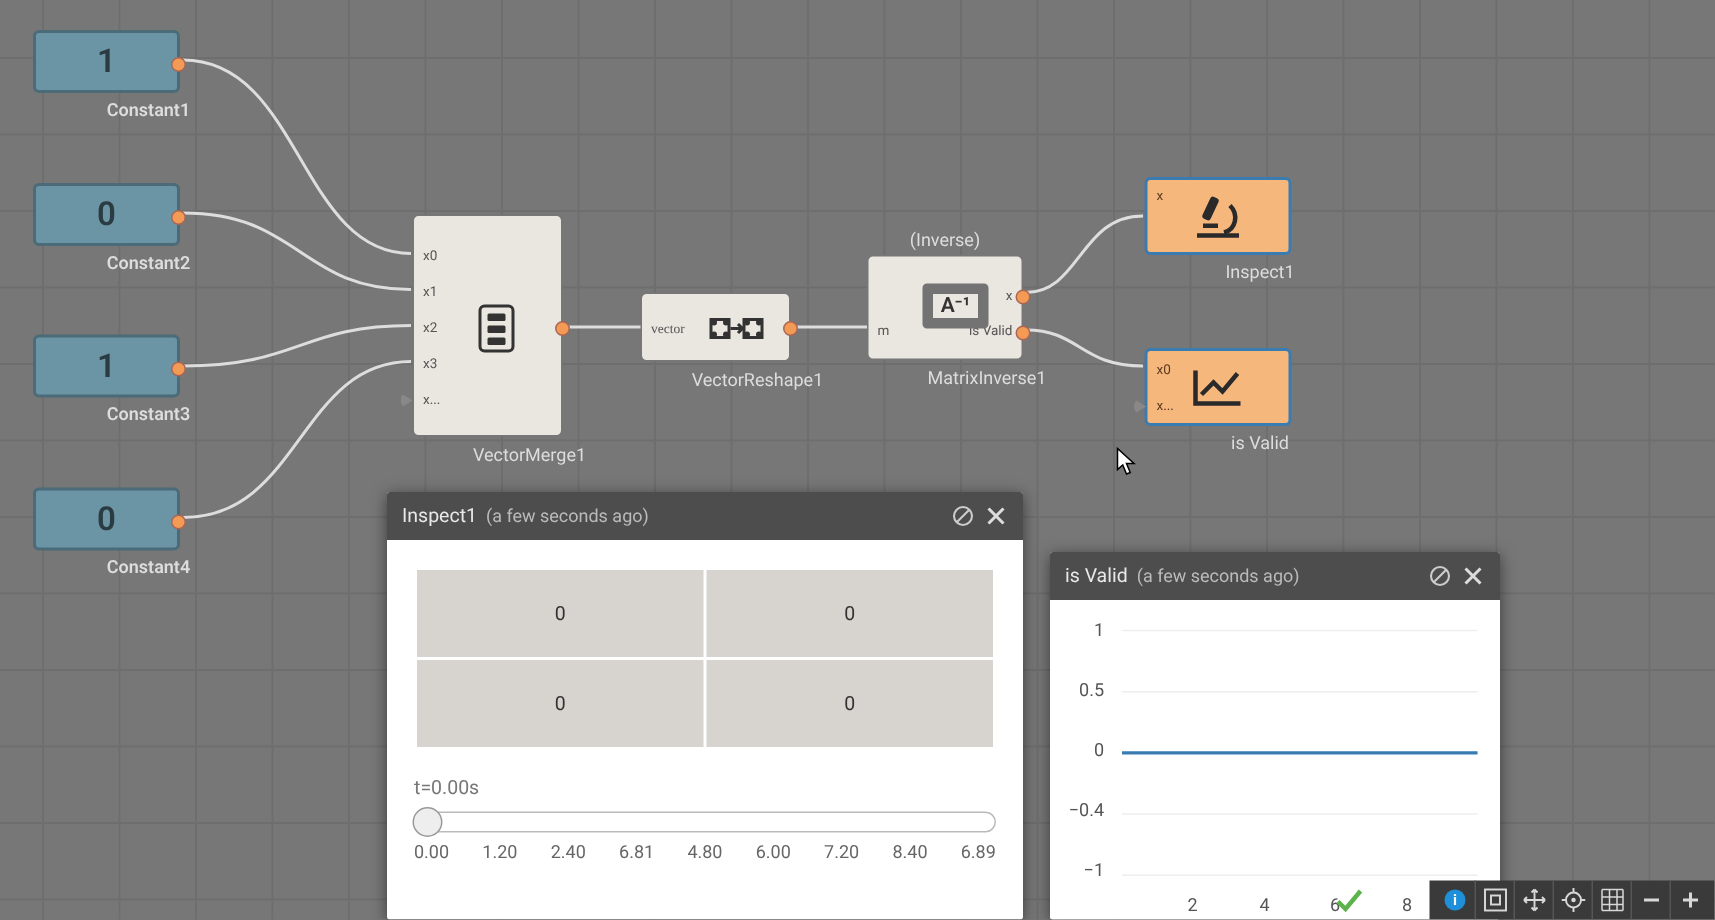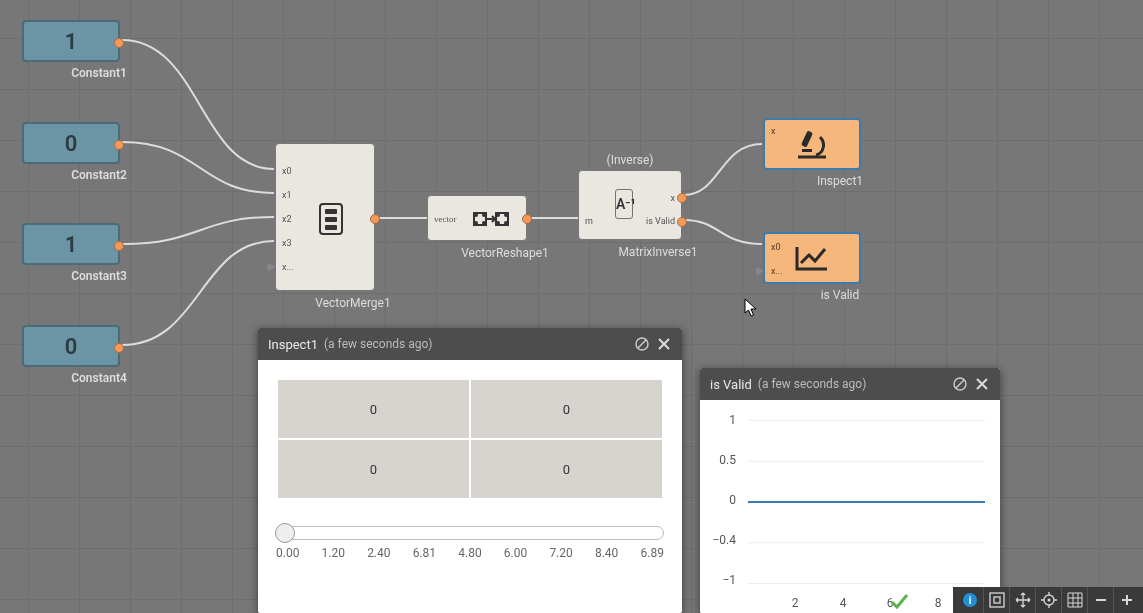--- a/index.html
+++ b/index.html
@@ -305,21 +305,21 @@
   </svg>
   <div class="port" style="right:-6px; top:18px;"></div>
 </div>
 
 <div class="node" style="left:578px; top:170px; width:104px; height:70px;">
   <div class="node-superlabel">(Inverse)</div>
   <div class="node-label">MatrixInverse1</div>
   <span class="portlabel" style="left:6px; top:45px;">m</span>
   <span class="portlabel" style="right:6px; top:22px;">x</span>
   <span class="portlabel" style="right:6px; top:45px;">is Valid</span>
-  <div style="position:absolute;left:36px;top:18px;width:18px;height:30px;border:1px solid #737373;border-radius:3px;display:flex;align-items:center;justify-content:flex-start;font-size:14px;font-weight:600;color:#333;">
+  <div style="position:absolute;left:36px;top:18px;width:44px;height:30px;border:7px solid #737373;border-radius:3px;display:flex;align-items:center;justify-content:center;font-size:14px;font-weight:600;color:#333;">
     <span>A⁻¹</span>
   </div>
   <div class="port" style="right:-6px; top:22px;"></div>
   <div class="port" style="right:-6px; top:46px;"></div>
 </div>
 
 <div class="inspect-node" style="left:763px; top:118px;">
   <span class="portlabel" style="left:6px; top:6px; color:#5a3a20;">x</span>
   <div class="node-label">Inspect1</div>
   <svg width="40" height="34" viewBox="0 0 40 34">
@@ -362,20 +362,21 @@
         </svg>
     </div>
   </div>
   <div class="matrix-grid">
     <div class="matrix-cell">0</div>
     <div class="matrix-cell">0</div>
     <div class="matrix-cell">0</div>
     <div class="matrix-cell">0</div>
   </div>
   <div class="slider-area">
+    <div>t=0.00s</div>
     <div class="slider-track">
       <div class="slider-thumb"></div>
     </div>
     <div class="slider-ticks">
       <span>0.00</span>
       <span>1.20</span>
       <span>2.40</span>
       <span>6.81</span>
       <span>4.80</span>
       <span>6.00</span>

